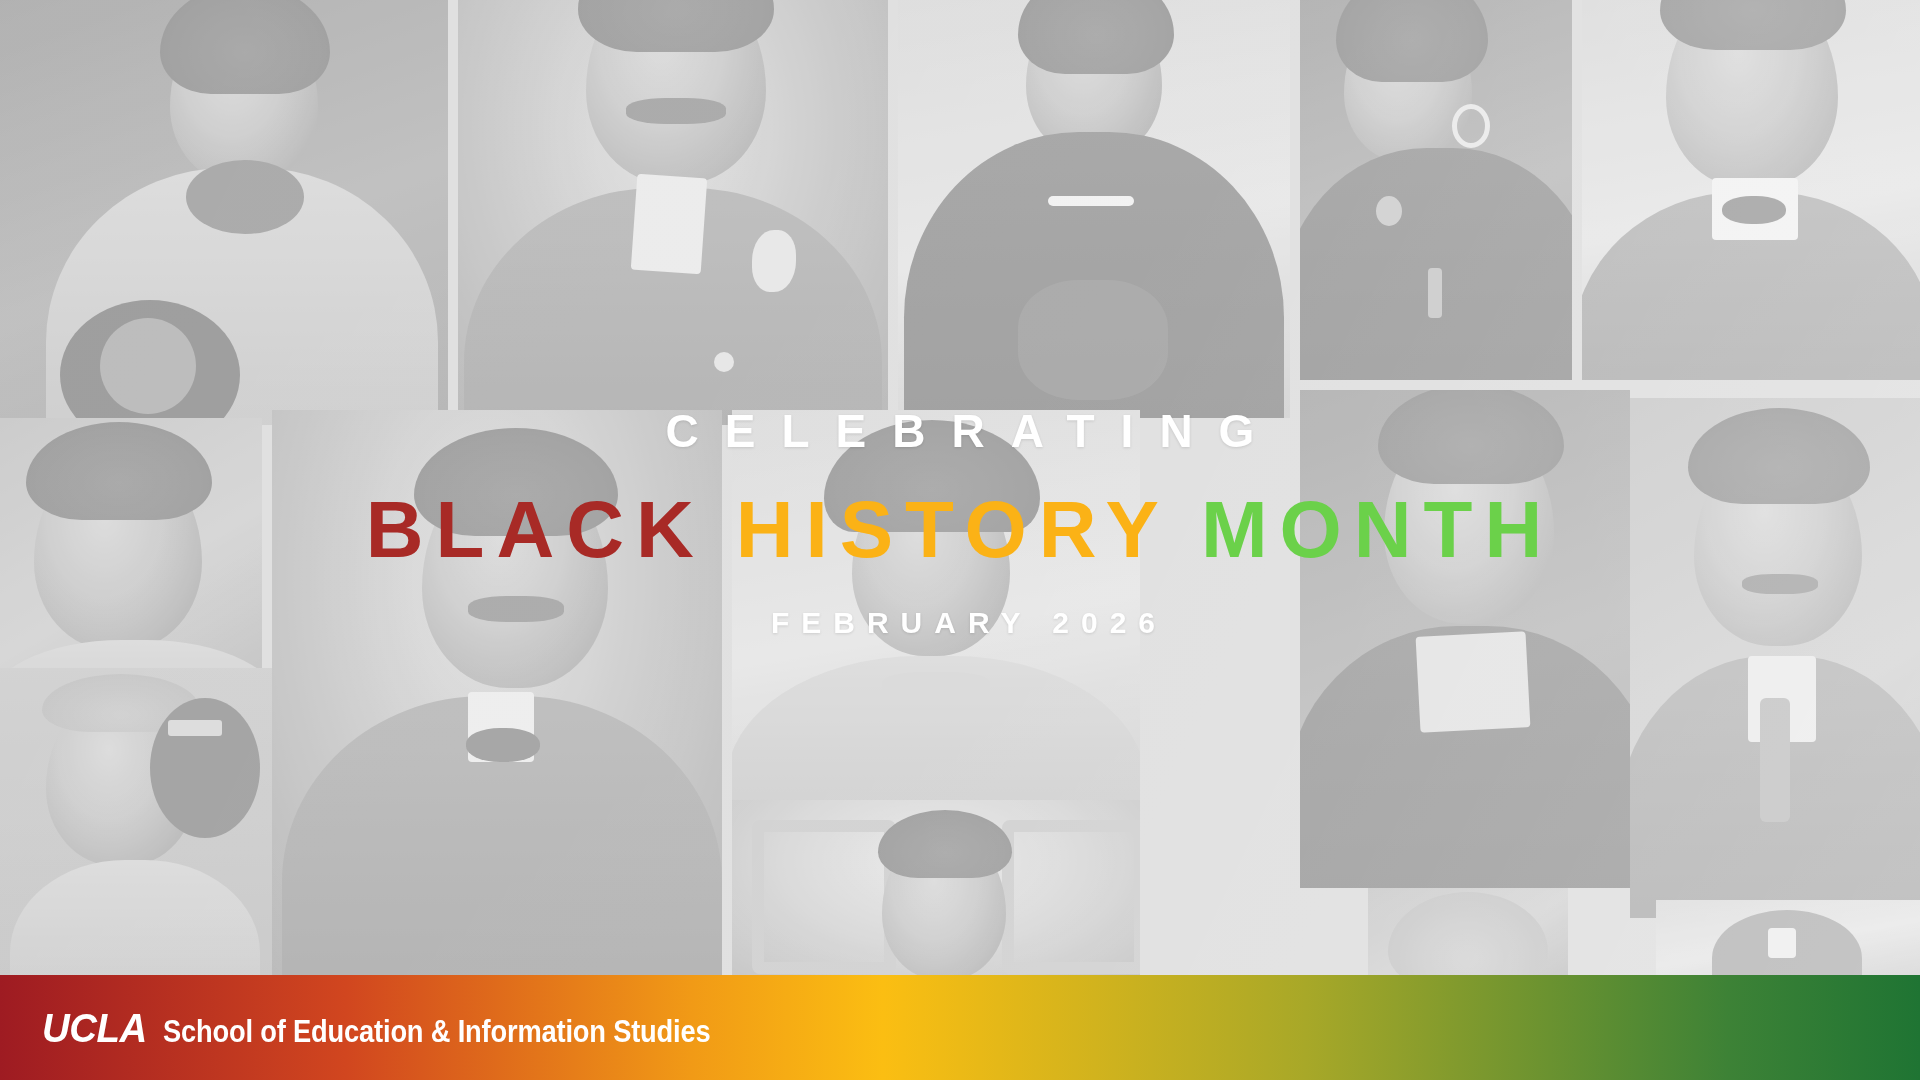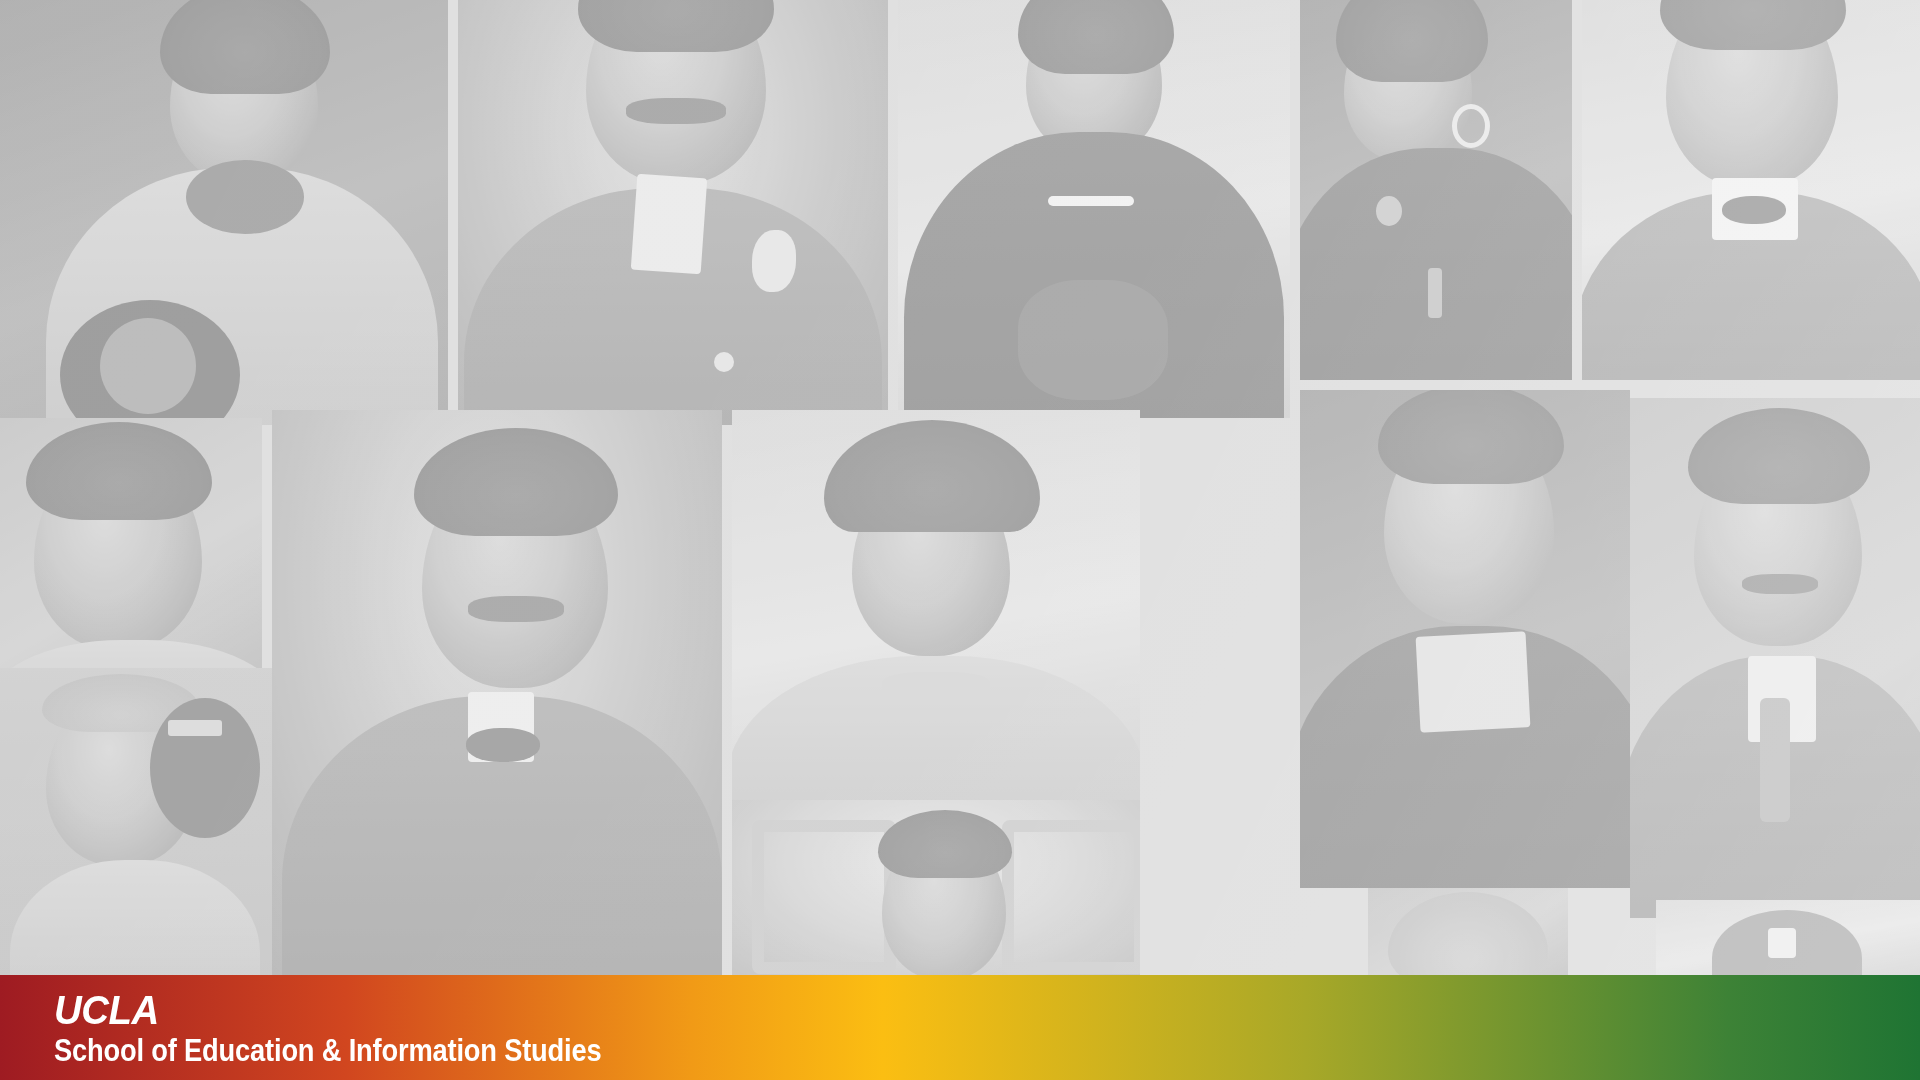--- a/index.html
+++ b/index.html
@@ -155,21 +155,20 @@
       #1f7433 100%);
   }
   #brand {
     position: absolute;
     left: 42px;
     top: 50%;
     transform: translateY(-50%);
     display: flex;
     align-items: baseline;
     white-space: nowrap;
-    flex-direction: column;
   }
   #brand-ucla {
     font-family: "Liberation Sans", sans-serif;
     font-size: 40px;
     font-weight: 700;
     font-style: italic;
     color: #ffffff;
     letter-spacing: -0.5px;
     transform: scaleX(0.96);
     transform-origin: left center;
@@ -323,20 +322,29 @@
       <div class="portrait bg-light">
         <div class="spot" style="left:56px; top:10px; width:150px; height:96px; background:#5a5650; border-radius:50% 50% 18% 18%;"></div>
         <div class="spot" style="left:112px; top:28px; width:28px; height:30px; background:#e0ddd7; border-radius:4px;"></div>
       </div>
     </div>
 
     <div id="veil" style="background: rgba(255, 255, 255, 0.55);"></div>
     <div id="veil2"></div>
   </div>
 
+  <div id="headline">
+    <div id="line-celebrating">CELEBRATING</div>
+
+    <div id="line-main">
+      <span class="w" style="color: rgb(168, 42, 38);">BLACK</span><span class="gap"></span><span class="w" style="color: rgb(251, 178, 22);">HISTORY</span><span class="gap"></span><span class="w" style="color: rgb(107, 209, 74);">MONTH</span>
+    </div>
+
+    <div id="line-date">FEBRUARY 2026</div>
+  </div>
 
   <div id="banner" style="background: linear-gradient(90deg, rgb(158, 27, 34) 0%, rgb(209, 70, 31) 18%, rgb(241, 154, 22) 36%, rgb(251, 190, 18) 46%, rgb(168, 168, 40) 68%, rgb(61, 130, 54) 90%, rgb(31, 116, 51) 100%);">
     <div id="brand">
       <span id="brand-ucla">UCLA</span>
       <span id="brand-school">School of Education &amp; Information Studies</span>
     </div>
   </div>
 
 </div>
 

